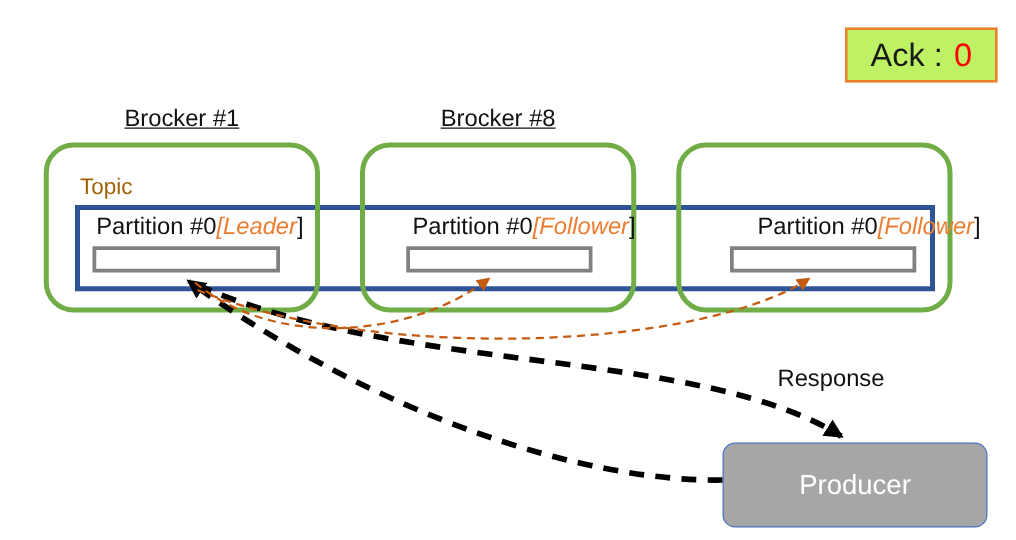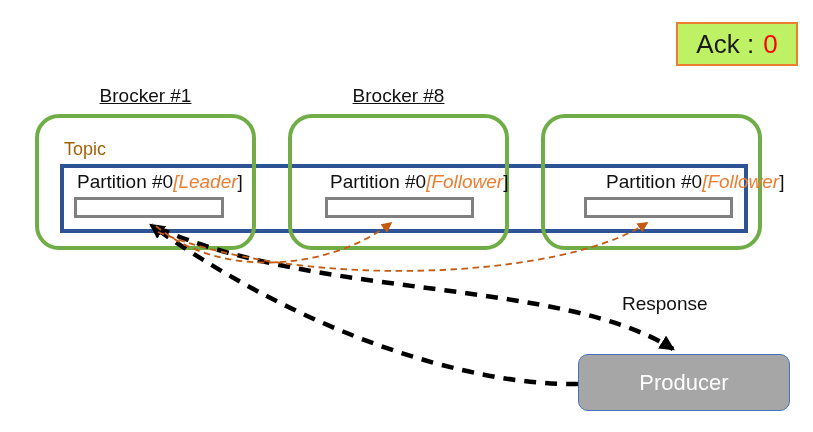--- a/index.html
+++ b/index.html
@@ -27,21 +27,21 @@
   .topic-label{position:absolute;left:64px;top:139px;font-size:18px;color:#a16207;}
   
   .partition-label{position:absolute;top:171px;font-size:19px;white-space:nowrap;color:#111;}
   .partition-label-1{left:77px;} .partition-label-2{left:330px;} .partition-label-3{left:606px;}
   .role-text{color:#ED7D31;font-style:italic;}
   
   .partition-slot{position:absolute;top:197px;height:21px;width:150px;
     border:3px solid #808080;box-sizing:border-box;background:#fff;}
   .slot-1{left:74px;} .slot-2{left:325px;width:149px;} .slot-3{left:584px;width:149px;}
   
-  .producer-box{position:absolute;left:578px;top:354px;width:212px;height:57px;
+  .producer-box{position:absolute;left:578px;top:354px;width:212px;height:68px;
     background:#A6A6A6;border:1.5px solid #4472C4;border-radius:10px;box-sizing:border-box;
     display:flex;align-items:center;justify-content:center;color:#ffffff;font-size:22px;}
   
   .flow-label{position:absolute;font-size:19px;color:#111;}
   .request-label{left:283px;top:372px;}
   .response-label{left:622px;top:280px;margin-top:13px;}
   
   .arrow-layer{position:absolute;left:0;top:0;pointer-events:none;}
 </style>
 </head>

